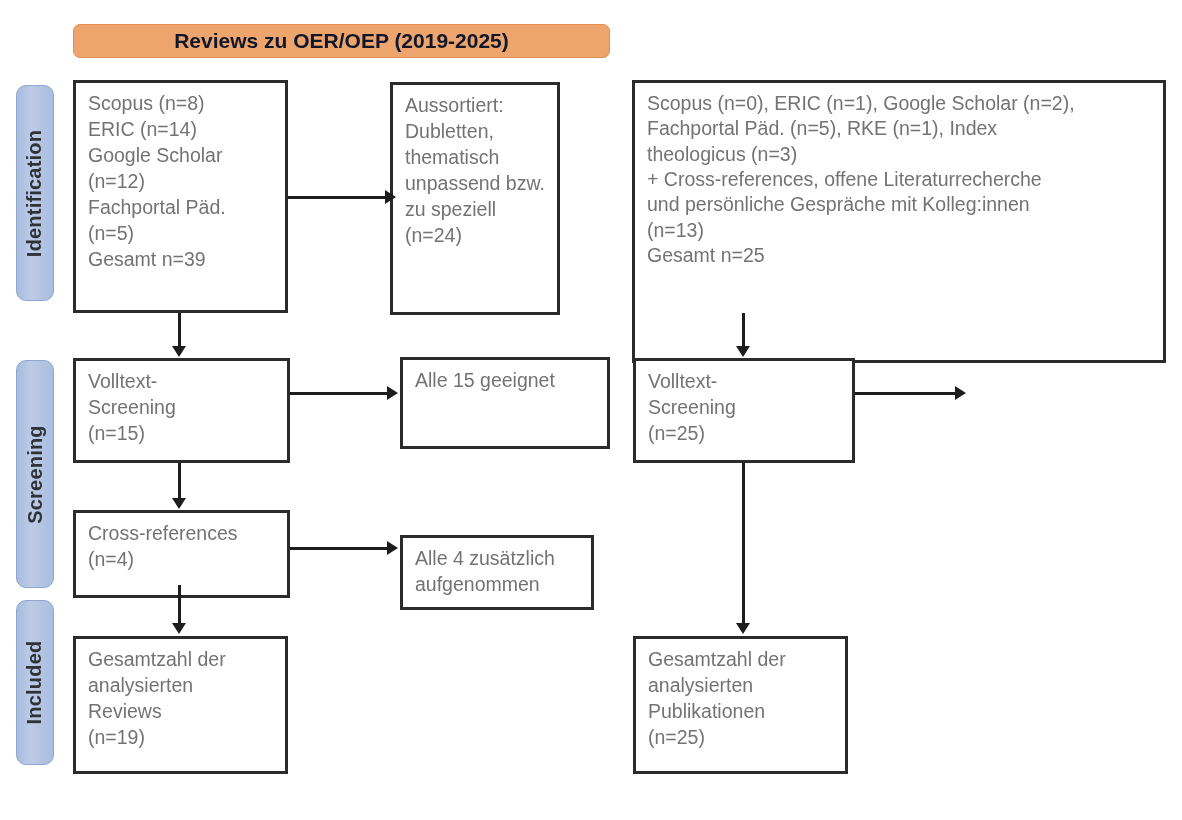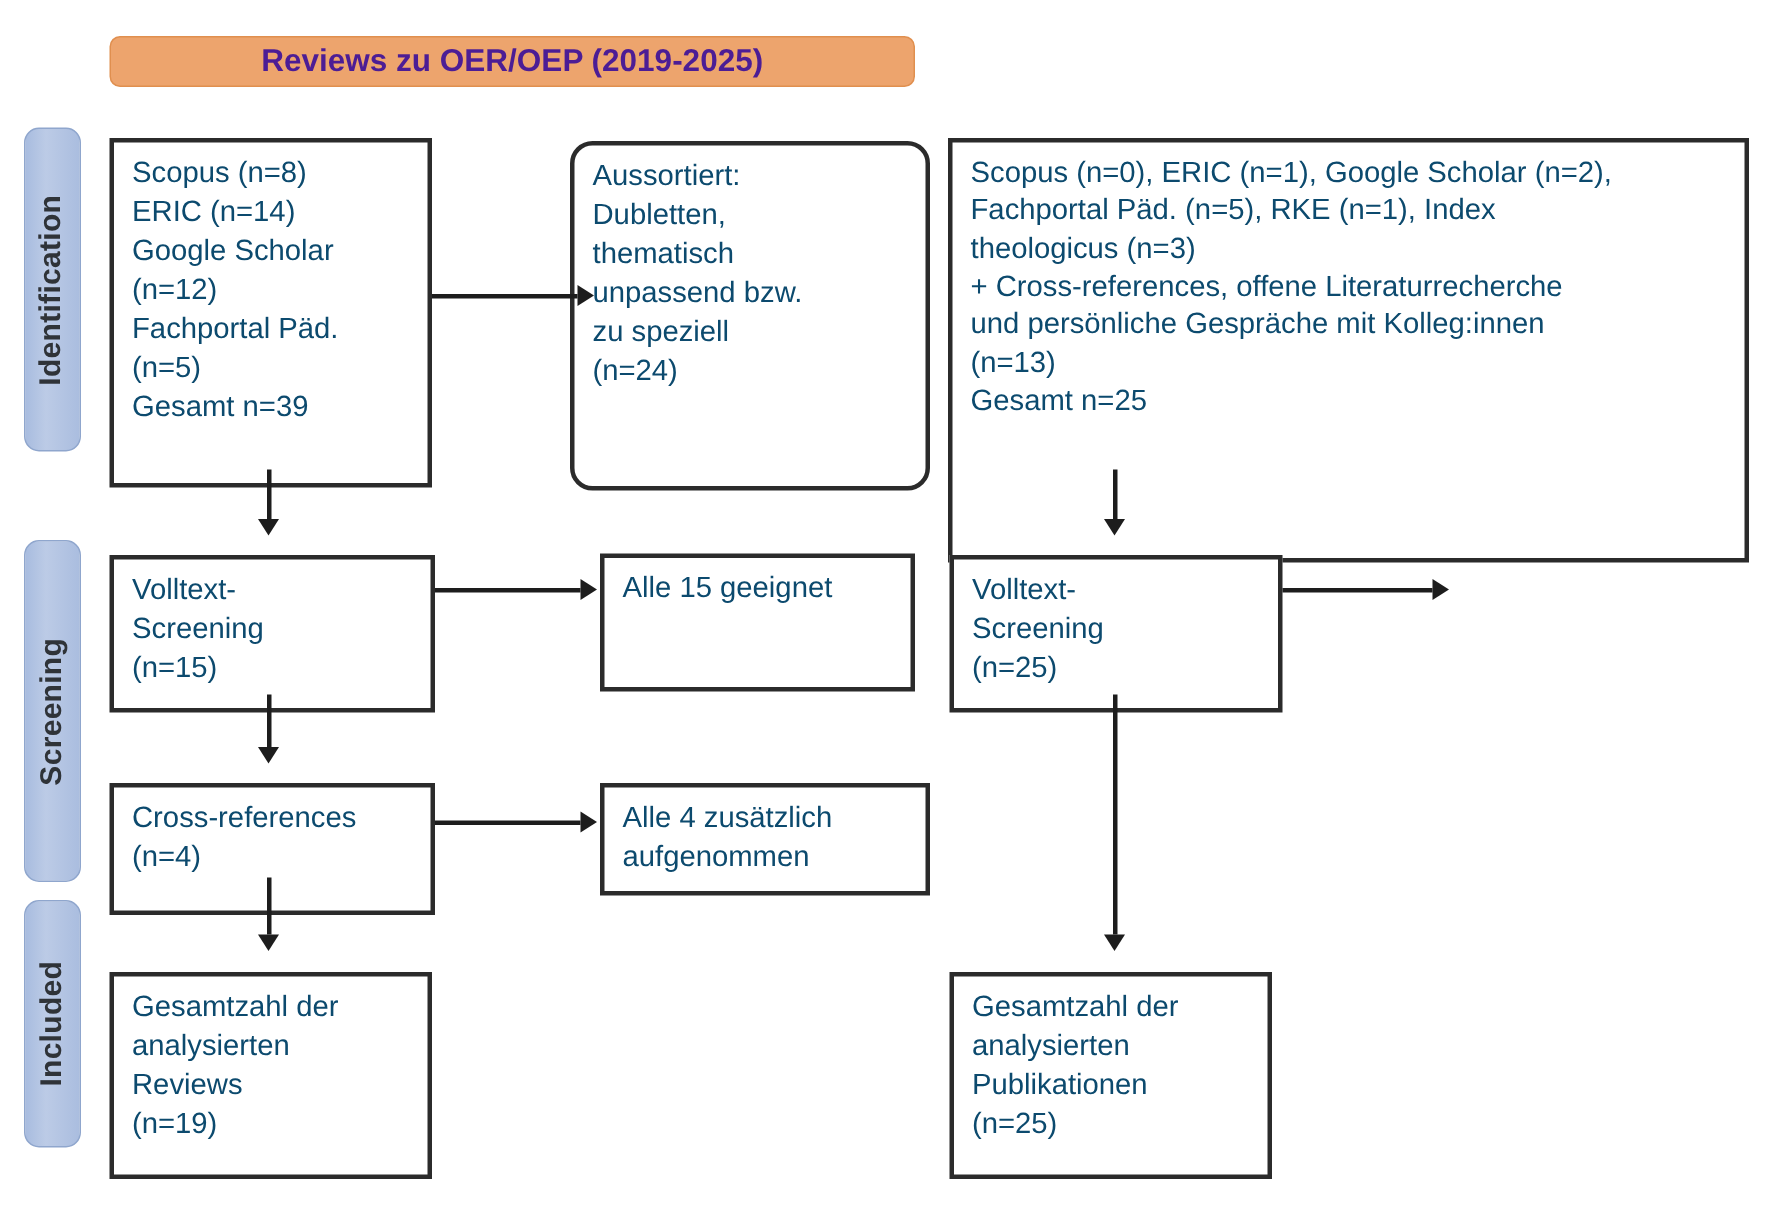--- a/index.html
+++ b/index.html
@@ -43,37 +43,36 @@
     height: 34px;
     border-radius: 7px;
     background: #eda46d;
     border: 1px solid #e08f4f;
     box-sizing: border-box;
     display: flex;
     align-items: center;
     justify-content: center;
     font-size: 21px;
     font-weight: bold;
-    color: #4c1d95;
+    color: #0f172a;
     white-space: nowrap;
   }
 
   
   .flow-box {
     position: absolute;
     background: #ffffff;
     border: 3px solid #2b2b2b;
     box-sizing: border-box;
     padding: 8px 10px 6px 12px;
     font-size: 19.5px;
     line-height: 1.33;
-    color: #0c4a6e;
+    color: #737373;
     white-space: pre-line;
     overflow: hidden;
-    margin-top: 12px;
   }
   .flow-box.compact { line-height: 1.30; }
 
   
   .conn-v {
     position: absolute;
     width: 0;
     border-left: 3px solid #1d1d1d;
   }
   .conn-h {
@@ -119,21 +118,21 @@
 
 
   <div class="flow-box" style="left:73px; top:80px; width:215px; height:233px;">Scopus (n=8)
 ERIC (n=14)
 Google Scholar
 (n=12)
 Fachportal Päd.
 (n=5)
 Gesamt n=39</div>
 
-  <div class="flow-box" style="left:380px; top:82px; width:240px; height:233px;border-radius:15px;">Aussortiert:
+  <div class="flow-box" style="left:390px; top:82px; width:170px; height:233px;">Aussortiert:
 Dubletten,
 thematisch
 unpassend bzw.
 zu speziell
 (n=24)</div>
 
   <div class="conn-h" style="left:288px; top:196px; width:97px;"></div>
   <div class="arrow-right" style="left:385px; top:190px;"></div>
 
   <div class="conn-v" style="left:178px; top:313px; height:33px;"></div>
@@ -147,21 +146,21 @@
 
   <div class="conn-h" style="left:290px; top:392px; width:97px;"></div>
   <div class="arrow-right" style="left:387px; top:386px;"></div>
 
   <div class="conn-v" style="left:178px; top:463px; height:35px;"></div>
   <div class="arrow-down" style="left:172px; top:498px;"></div>
 
   <div class="flow-box" style="left:73px; top:510px; width:217px; height:88px;">Cross-references
 (n=4)</div>
 
-  <div class="flow-box" style="left:400px; top:510px; width:220px; height:75px;">Alle 4 zusätzlich
+  <div class="flow-box" style="left:400px; top:535px; width:194px; height:75px;">Alle 4 zusätzlich
 aufgenommen</div>
 
   <div class="conn-h" style="left:290px; top:547px; width:97px;"></div>
   <div class="arrow-right" style="left:387px; top:541px;"></div>
 
   <div class="conn-v" style="left:178px; top:585px; height:38px;"></div>
   <div class="arrow-down" style="left:172px; top:623px;"></div>
 
   <div class="flow-box" style="left:73px; top:636px; width:215px; height:138px;">Gesamtzahl der
 analysierten

